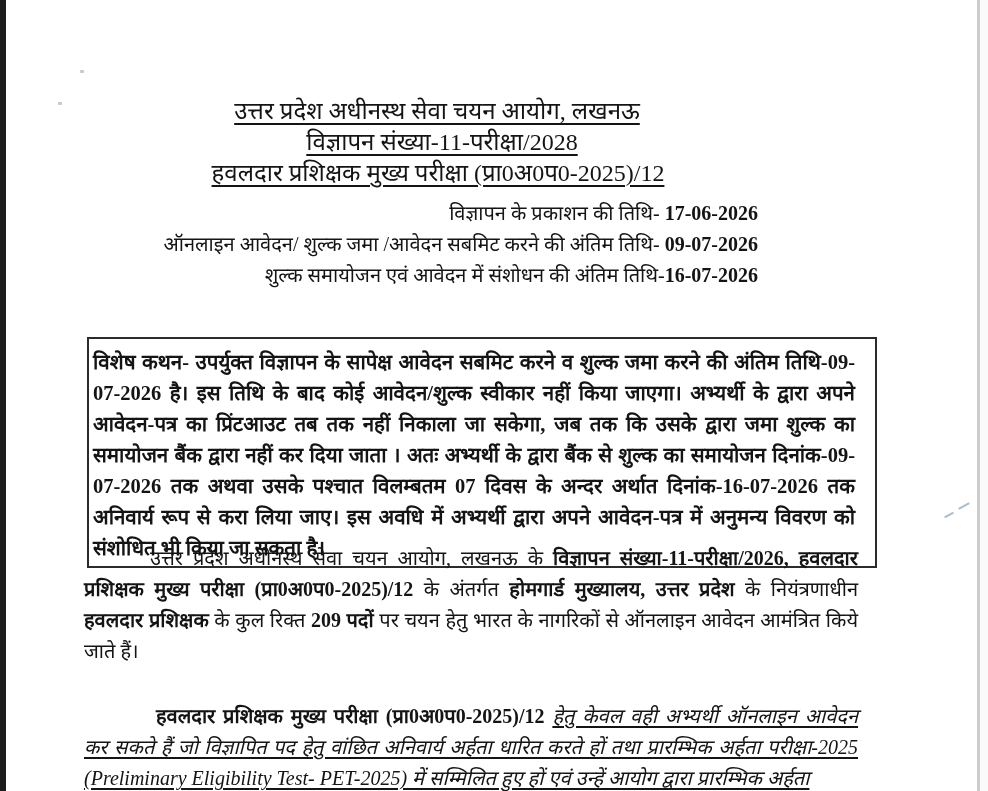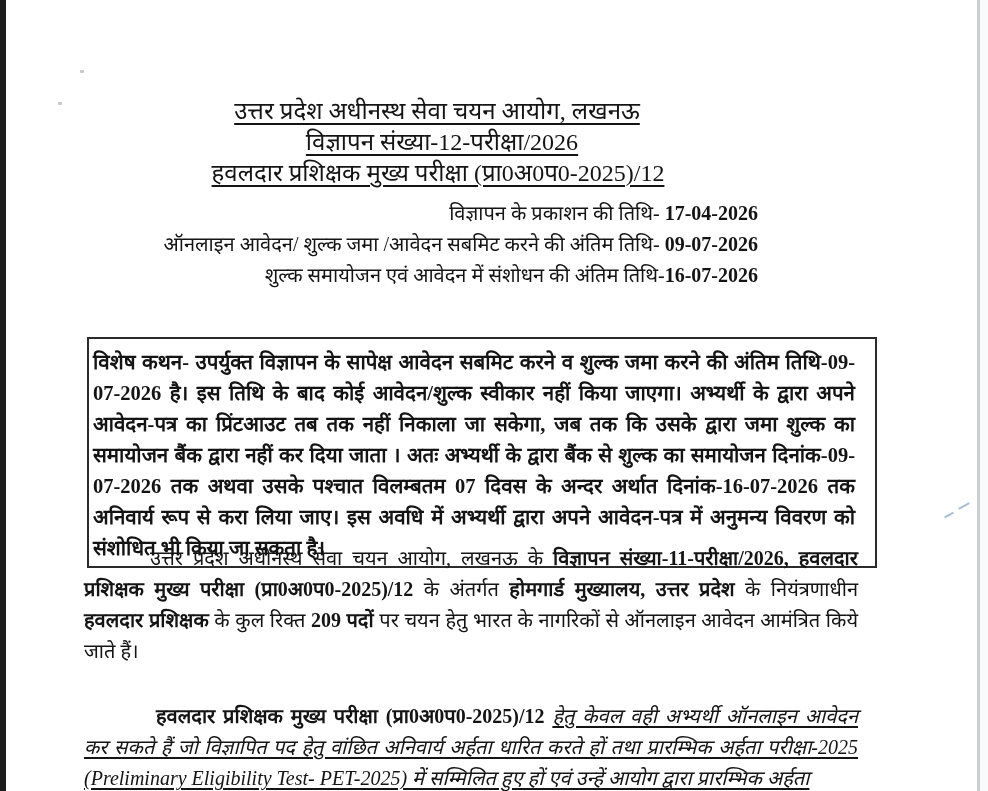--- a/index.html
+++ b/index.html
@@ -69,26 +69,26 @@
 <div class="left-edge"></div>
 <div class="right-edge"></div>
 <div class="right-margin"></div>
 <div class="speck" style="left:80px;top:70px"></div>
 <div class="speck" style="left:58px;top:102px"></div>
 <div class="dash" style="left:944px;top:514px;width:10px"></div>
 <div class="dash" style="left:958px;top:505px;width:12px"></div>
 
 <div class="title-block">
   <div class="title-line l1">उत्तर प्रदेश अधीनस्थ सेवा चयन आयोग, लखनऊ</div>
-  <div class="title-line l2">विज्ञापन संख्या-12-परीक्षा/2026</div>
+  <div class="title-line l2">विज्ञापन संख्या-11-परीक्षा/2028</div>
   <div class="title-line l3">हवलदार प्रशिक्षक  मुख्य परीक्षा (प्रा0अ0प0-2025)/12</div>
 </div>
 
 <div class="dates">
-  <div class="date-row"><span>विज्ञापन के प्रकाशन की तिथि- </span><b>17-04-2026</b></div>
+  <div class="date-row"><span>विज्ञापन के प्रकाशन की तिथि- </span><b>17-06-2026</b></div>
   <div class="date-row"><span>ऑनलाइन आवेदन/ शुल्क जमा /आवेदन सबमिट करने की अंतिम तिथि- </span><b>09-07-2026</b></div>
   <div class="date-row"><span>शुल्क समायोजन एवं आवेदन में संशोधन की अंतिम तिथि-</span><b>16-07-2026</b></div>
 </div>
 
 <div class="notice-box">
   <div class="notice-text"><b>विशेष कथन- उपर्युक्त विज्ञापन के सापेक्ष आवेदन सबमिट करने व शुल्क जमा करने की अंतिम तिथि-</b><b>09-07-2026</b><b> है। इस तिथि के बाद कोई आवेदन/शुल्क स्वीकार नहीं किया जाएगा। अभ्यर्थी के द्वारा अपने आवेदन-पत्र का प्रिंटआउट तब तक नहीं निकाला जा सकेगा, जब तक कि उसके द्वारा जमा शुल्क का समायोजन बैंक द्वारा नहीं कर दिया जाता । अतः अभ्यर्थी के द्वारा बैंक से शुल्क का समायोजन दिनांक-</b><b>09-07-2026</b><b> तक अथवा उसके पश्चात विलम्बतम </b><b>07</b><b> दिवस के अन्दर अर्थात दिनांक-</b><b>16-07-2026</b><b> तक अनिवार्य रूप से करा लिया जाए। इस अवधि में अभ्यर्थी द्वारा अपने आवेदन-पत्र में अनुमन्य विवरण को संशोधित भी किया जा सकता है।</b></div>
 </div>
 
 <div class="para para1"><span>उत्तर प्रदेश अधीनस्थ सेवा चयन आयोग, लखनऊ के </span><b>विज्ञापन संख्या-11-परीक्षा/2026, हवलदार प्रशिक्षक  मुख्य परीक्षा (प्रा0अ0प0-2025)/12</b><span> के अंतर्गत </span><b>होमगार्ड मुख्यालय, उत्तर प्रदेश</b><span> के नियंत्रणाधीन </span><b>हवलदार प्रशिक्षक</b><span>  के कुल रिक्त </span><b>209 पदों</b><span> पर चयन हेतु भारत के नागरिकों से ऑनलाइन आवेदन आमंत्रित किये जाते हैं।</span></div>
 

